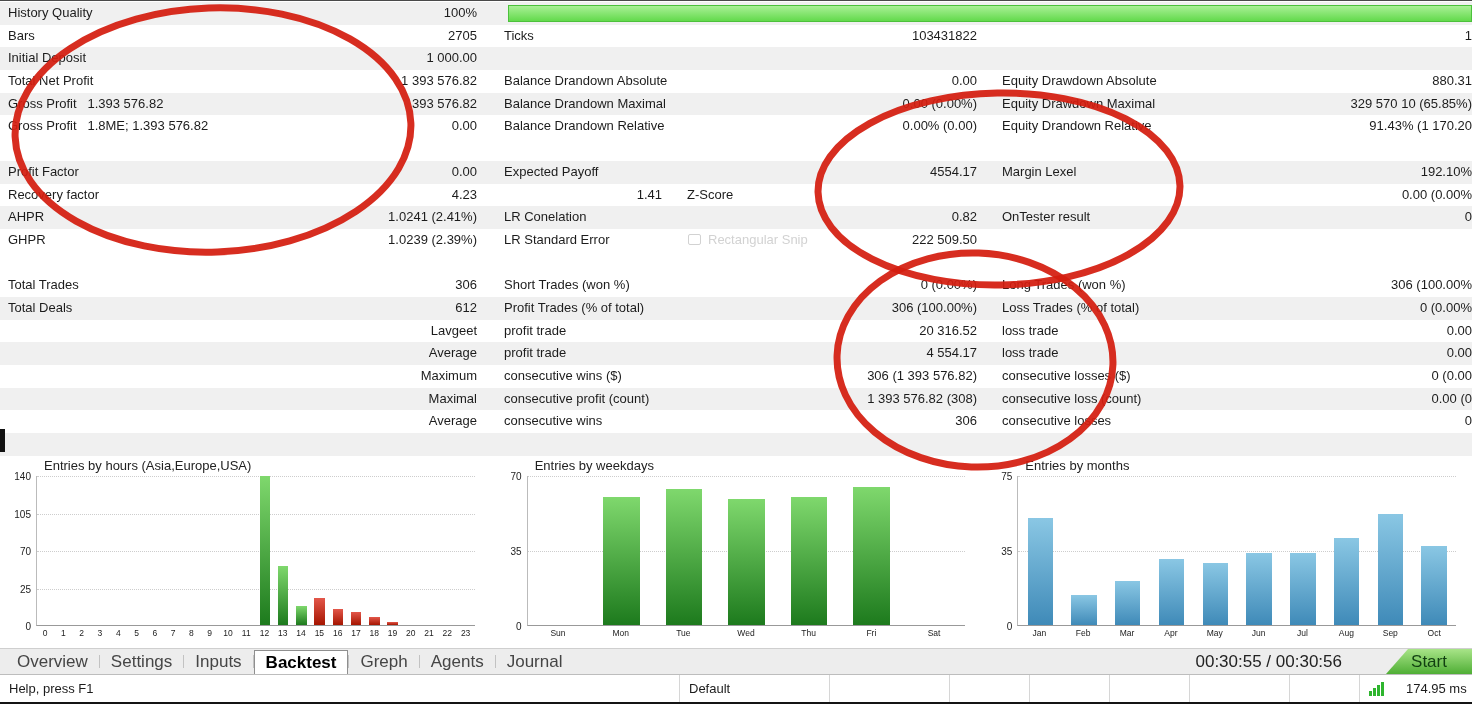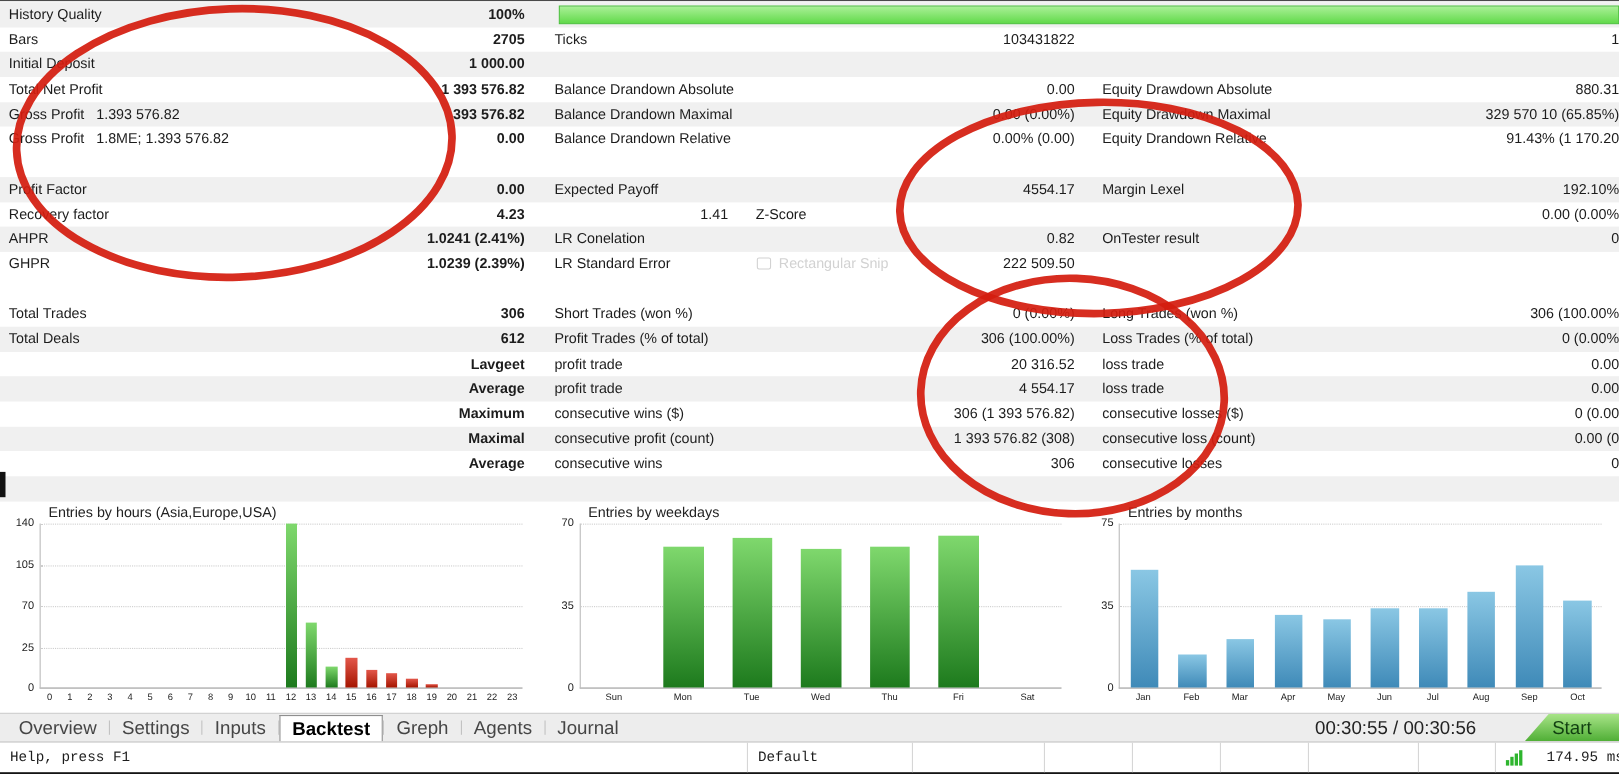--- a/index.html
+++ b/index.html
@@ -9,21 +9,21 @@
     font-family: "Liberation Sans", sans-serif; font-size: 13px; color: #1c1c1c;
   }
   body::before { content:""; position:absolute; top:0; left:0; right:0; height:1px; background:#4a4a4a; z-index:60; }
 
   
   #stats { position: absolute; top: 2px; left: 0; right: 0; }
   .srow { display: flex; height: 22.7px; line-height: 22.7px; align-items: center; position: relative; }
   .srow.shade { background: #f0f0f0; }
   .c { white-space: pre; overflow: hidden; display: block; }
   .c.l1 { width: 295px; padding-left: 8px; }
-  .c.v1 { width: 182px; text-align: right; font-weight: bold; }
+  .c.v1 { width: 182px; text-align: right; }
   .c.l2 { width: 288px; margin-left: 27px; }
   .c.v2 { width: 185px; text-align: right; }
   .c.l3 { width: 235px; margin-left: 25px; }
   .c.v3 { flex: 1; text-align: right; }
   .progress-bar {
     position: absolute; left: 508px; right: 0; top: 3px; bottom: 3px;
     background: linear-gradient(to bottom, #a9f096, #63da4c);
     border: 1px solid #4cc13c;
   }
 
@@ -66,21 +66,21 @@
     width: 86px; display: flex; align-items: center; justify-content: center;
     background: linear-gradient(to bottom, #a8e488, #4fae35);
     clip-path: polygon(22px 0, 100% 0, 100% 100%, 0 100%);
     color: #113f11; cursor: pointer;
   }
 
   
   #statusbar {
     position: absolute; top: 674px; left: 0; right: 0; height: 30px;
     border-top: 1px solid #bdbdbd; border-bottom: 2px solid #141414;
-    display: flex; align-items: stretch; background: #fff; font-size: 13px; font-family: Liberation Mono, monospace;
+    display: flex; align-items: stretch; background: #fff; font-size: 13px;
   }
   .sb-cell { display: flex; align-items: center; padding: 0 9px; border-right: 1px solid #d6d6d6; overflow: hidden; white-space: nowrap; }
   .sbc-help { width: 680px; }
   .sbc-profile { width: 150px; }
   .sbc-e1 { width: 120px; } .sbc-e2 { width: 80px; } .sbc-e3 { width: 80px; }
   .sbc-e4 { width: 80px; } .sbc-e5 { width: 100px; } .sbc-e6 { width: 70px; }
   .sbc-latency { flex: 1; border-right: none; gap: 22px; }
   .signal { display: flex; align-items: flex-end; gap: 1px; height: 14px; }
   .signal i { display: block; width: 3px; background: #2eb52e; }
   .signal i:nth-child(1){height:5px;} .signal i:nth-child(2){height:8px;}

